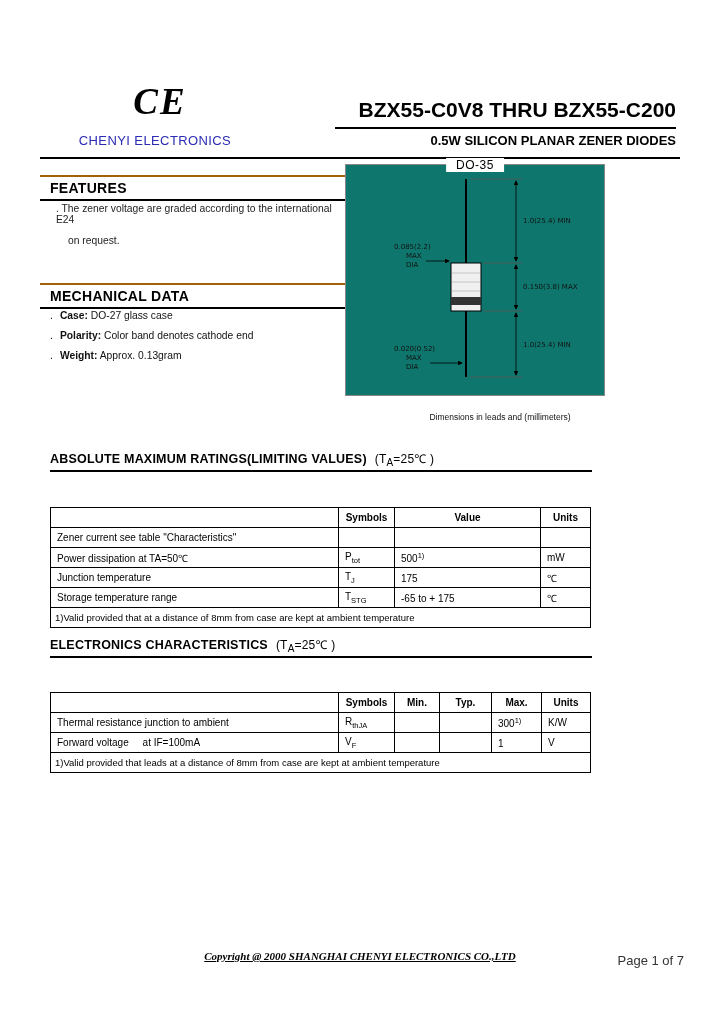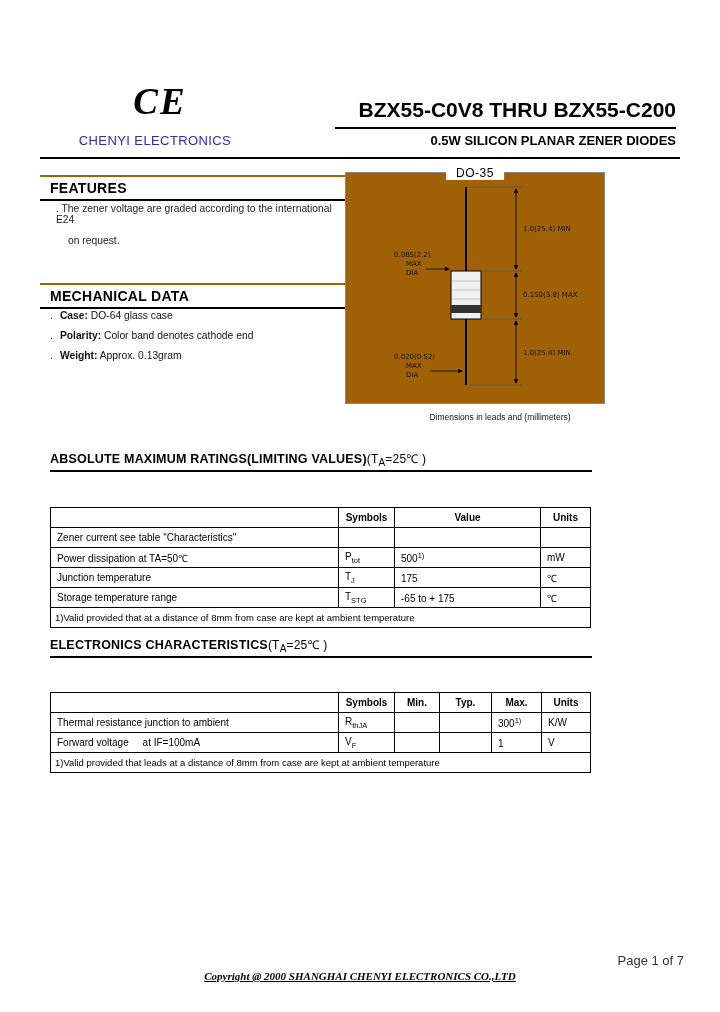--- a/index.html
+++ b/index.html
@@ -25,48 +25,48 @@
 
   .feat-body{position:absolute;left:56px;top:203px;width:292px;font-size:10.3px;color:#222;}
   .feat-line{margin-bottom:10px;}
   .feat-line.ind{margin-left:12px;}
 
   .mech-body{position:absolute;left:50px;top:310px;width:295px;font-size:10.3px;color:#111;}
   .mech-item{margin-bottom:9px;}
   .mech-item .bullet{margin-right:7px;}
 
   
-  .diagram-box{position:absolute;left:345px;top:172px;width:258px;height:230px;border:1px solid #888;background:#a16207;}
+  .diagram-box{position:absolute;left:345px;top:164px;width:258px;height:230px;border:1px solid #888;background:#0f766e;}
   .do35-label{position:absolute;top:0;left:50%;transform:translate(-50%,-50%);background:#fff;
         padding:0 10px;font-size:12px;letter-spacing:.5px;}
   .diagram-caption{position:absolute;left:393px;top:412px;width:214px;font-size:8.5px;text-align:center;color:#111;}
   .dim-text{font-size:7px;fill:#111;font-family:"DejaVu Sans",sans-serif;}
 
   
   .rate-head{position:absolute;left:50px;font-size:12.5px;font-weight:bold;letter-spacing:.2px;}
-  .rate-head .cond{font-weight:normal;font-size:12px;}
+  .rate-head .cond{font-weight:normal;font-size:12px;padding-left:8px;}
   .abs-head{top:450px;}
   .abs-rule{position:absolute;left:50px;width:542px;top:470px;border-top:2px solid #000;}
   .elec-head{top:636px;}
   .elec-rule{position:absolute;left:50px;width:542px;top:656px;border-top:2px solid #000;}
 
   table.tbl{position:absolute;left:50px;width:540px;border-collapse:collapse;table-layout:fixed;font-size:10px;border-radius:18px;}
   #t1{top:507px;} #t2{top:692px;}
   .tbl th,.tbl td{border:1px solid #000;padding:2px 6px;height:15px;overflow:hidden;white-space:pre-wrap;}
   .tbl th{font-weight:bold;text-align:center;}
   .tbl td.ctr{}
   .tbl td.lbl{text-align:left;}
   .tbl td.foot{font-size:9.5px;padding:2px 4px;}
   .tbl sub{font-size:7.5px;}
   .tbl sup.fn{font-size:7.5px;}
 
   
   .copyright{position:absolute;left:0;right:0;top:950px;text-align:center;
         font-family:"Liberation Serif",serif;font-style:italic;font-weight:bold;
-        font-size:11px;text-decoration:underline;margin-top:20px;}
+        font-size:11px;text-decoration:underline;}
   .pagenum{position:absolute;right:36px;top:953px;font-size:13px;color:#333;margin-left:16px;}
 </style>
 </head>
 <body>
 
 <div class="page">
 
   <div class="logo">CE</div>
   <div class="company">CHENYI ELECTRONICS</div>
   <div class="title">BZX55-C0V8 THRU BZX55-C200</div>
@@ -76,21 +76,21 @@
 
   <div class="sec-head feat-head">FEATURES</div>
   <div class="feat-body">
     <div class="feat-line">.  The zener voltage are graded according to the international E24</div>
     <div class="feat-line ind">on request.</div>
   </div>
 
   <div class="sec-head mech-head">MECHANICAL DATA</div>
   <div class="mech-body">
     <div class="mech-item">
-      <span class="bullet">.</span><b>Case:</b><span> DO-64 glass case</span>
+      <span class="bullet">.</span><b>Case:</b><span> DO-27 glass case</span>
     </div>
     <div class="mech-item">
       <span class="bullet">.</span><b>Polarity:</b><span> Color band denotes cathode end</span>
     </div>
     <div class="mech-item">
       <span class="bullet">.</span><b>Weight:</b><span> Approx. 0.13gram</span>
     </div>
   </div>
 
   <div class="diagram-box">

